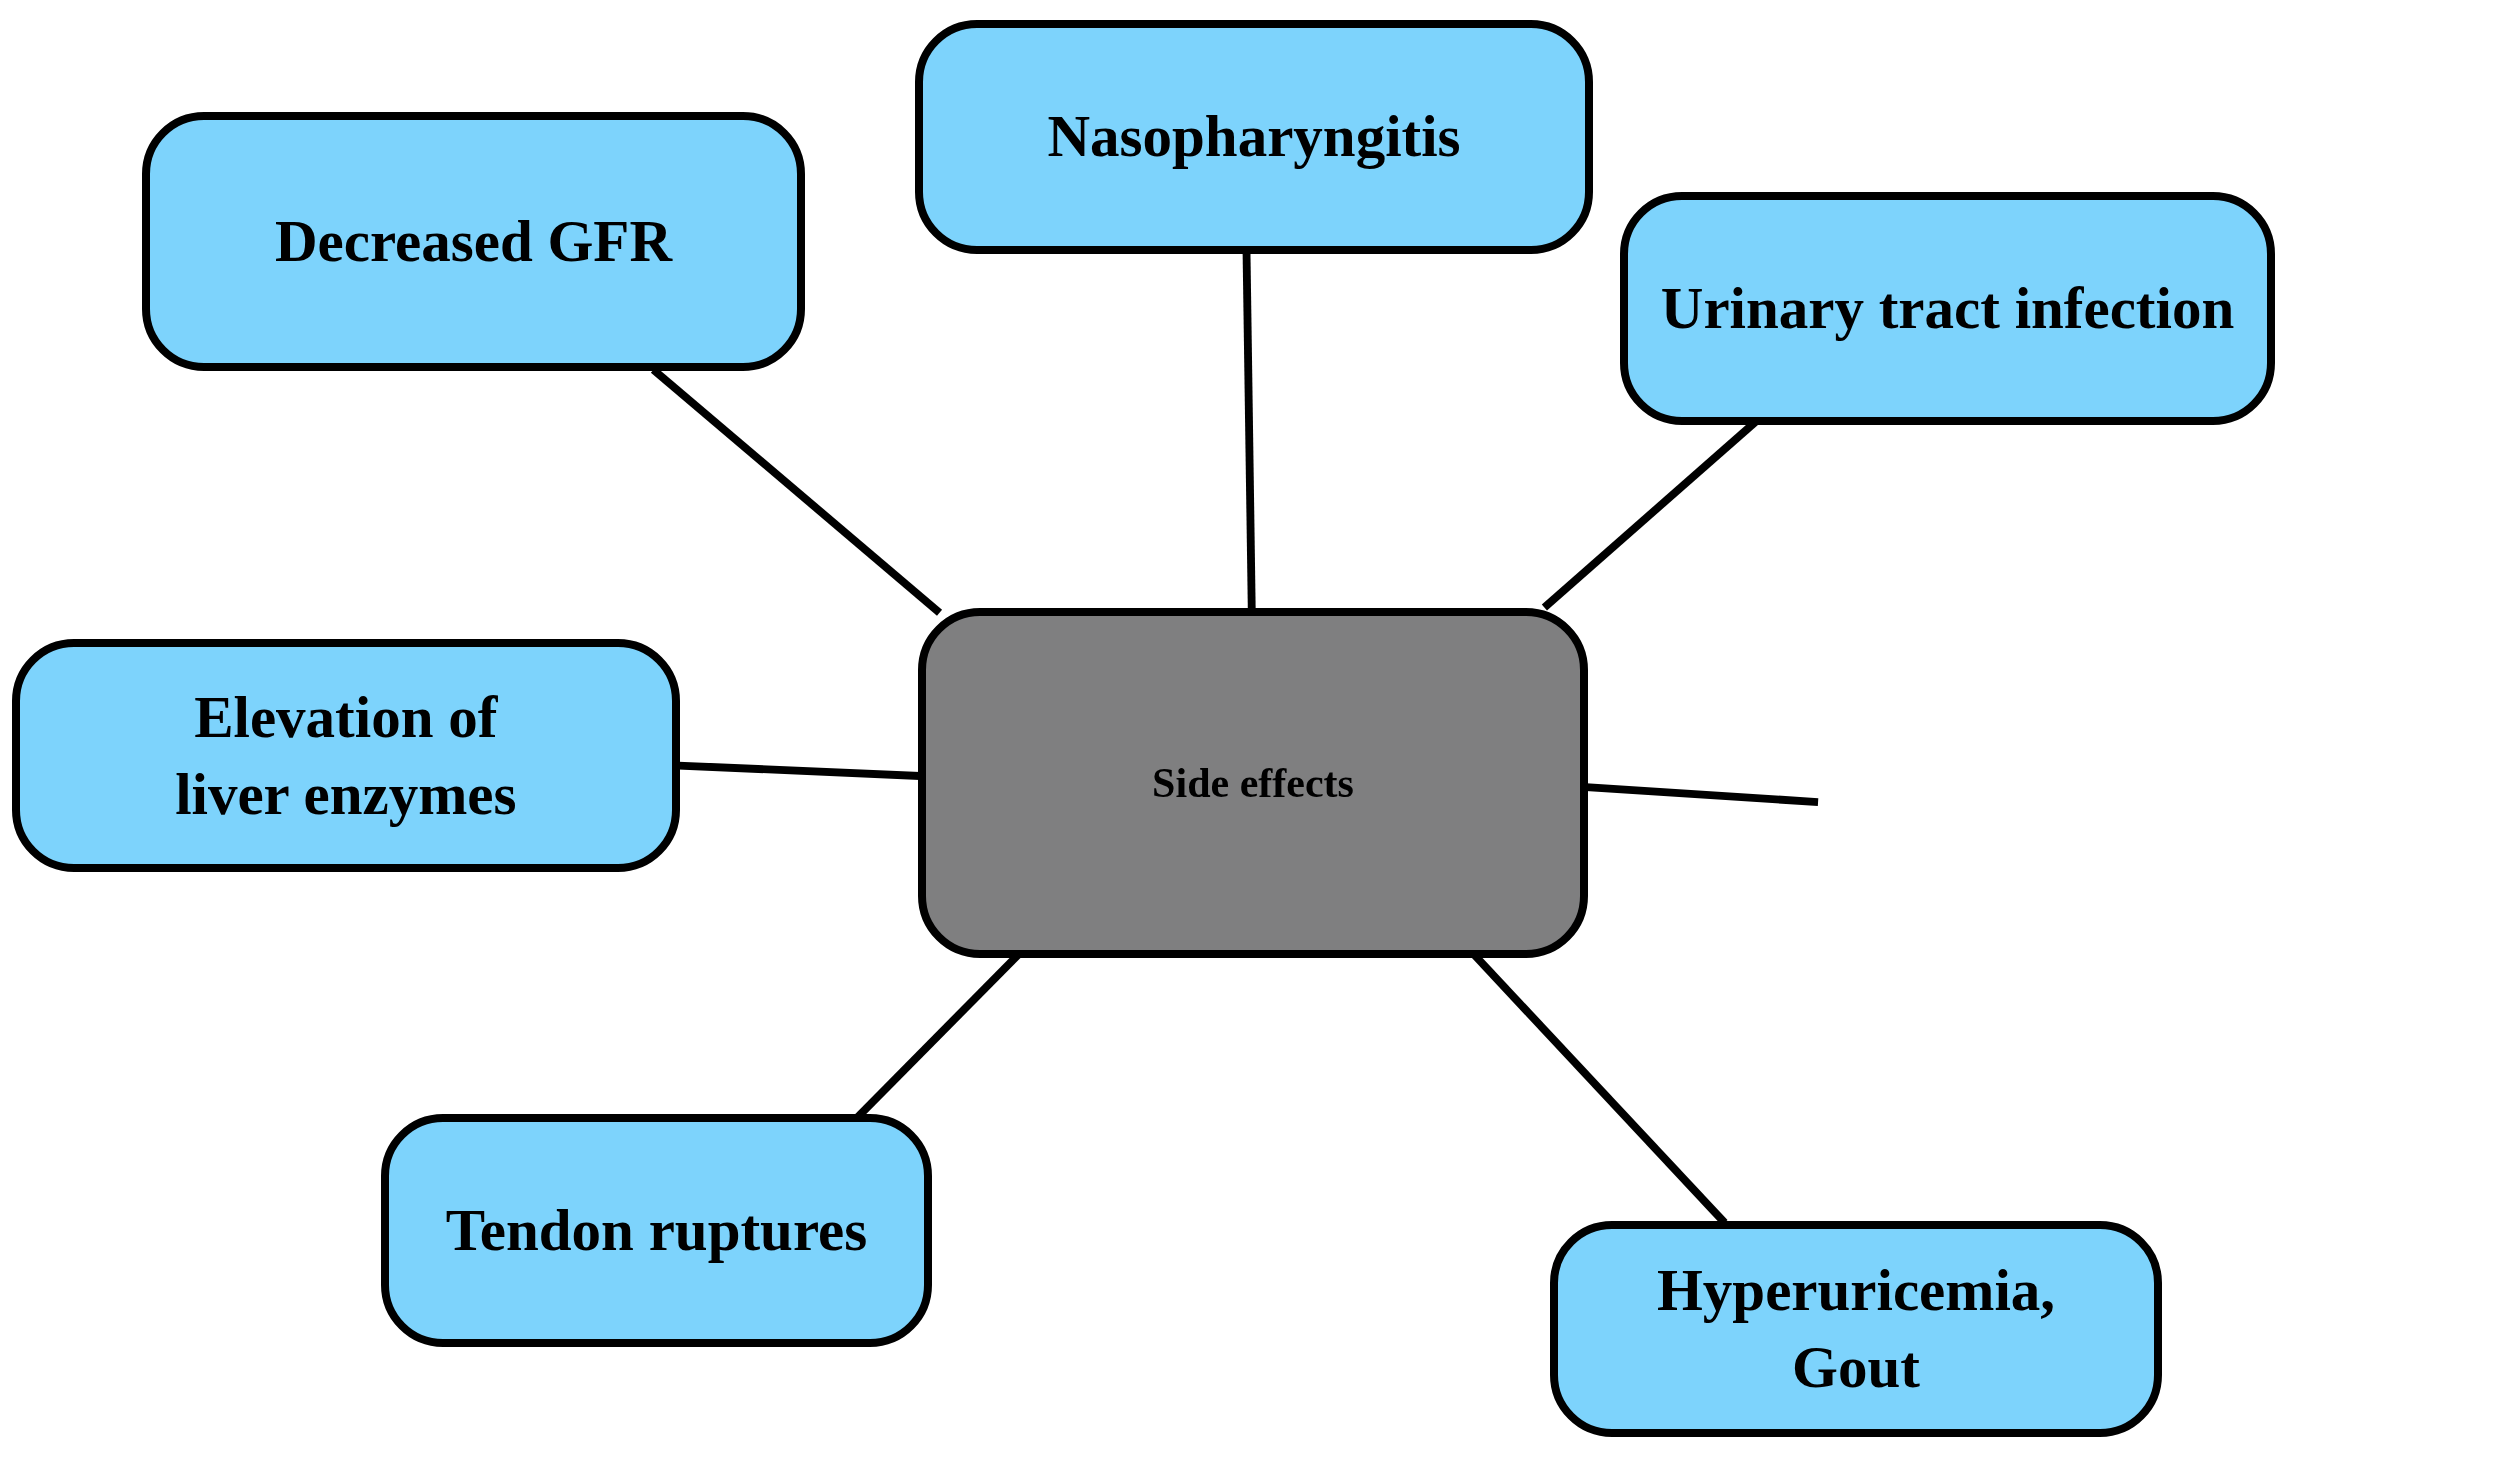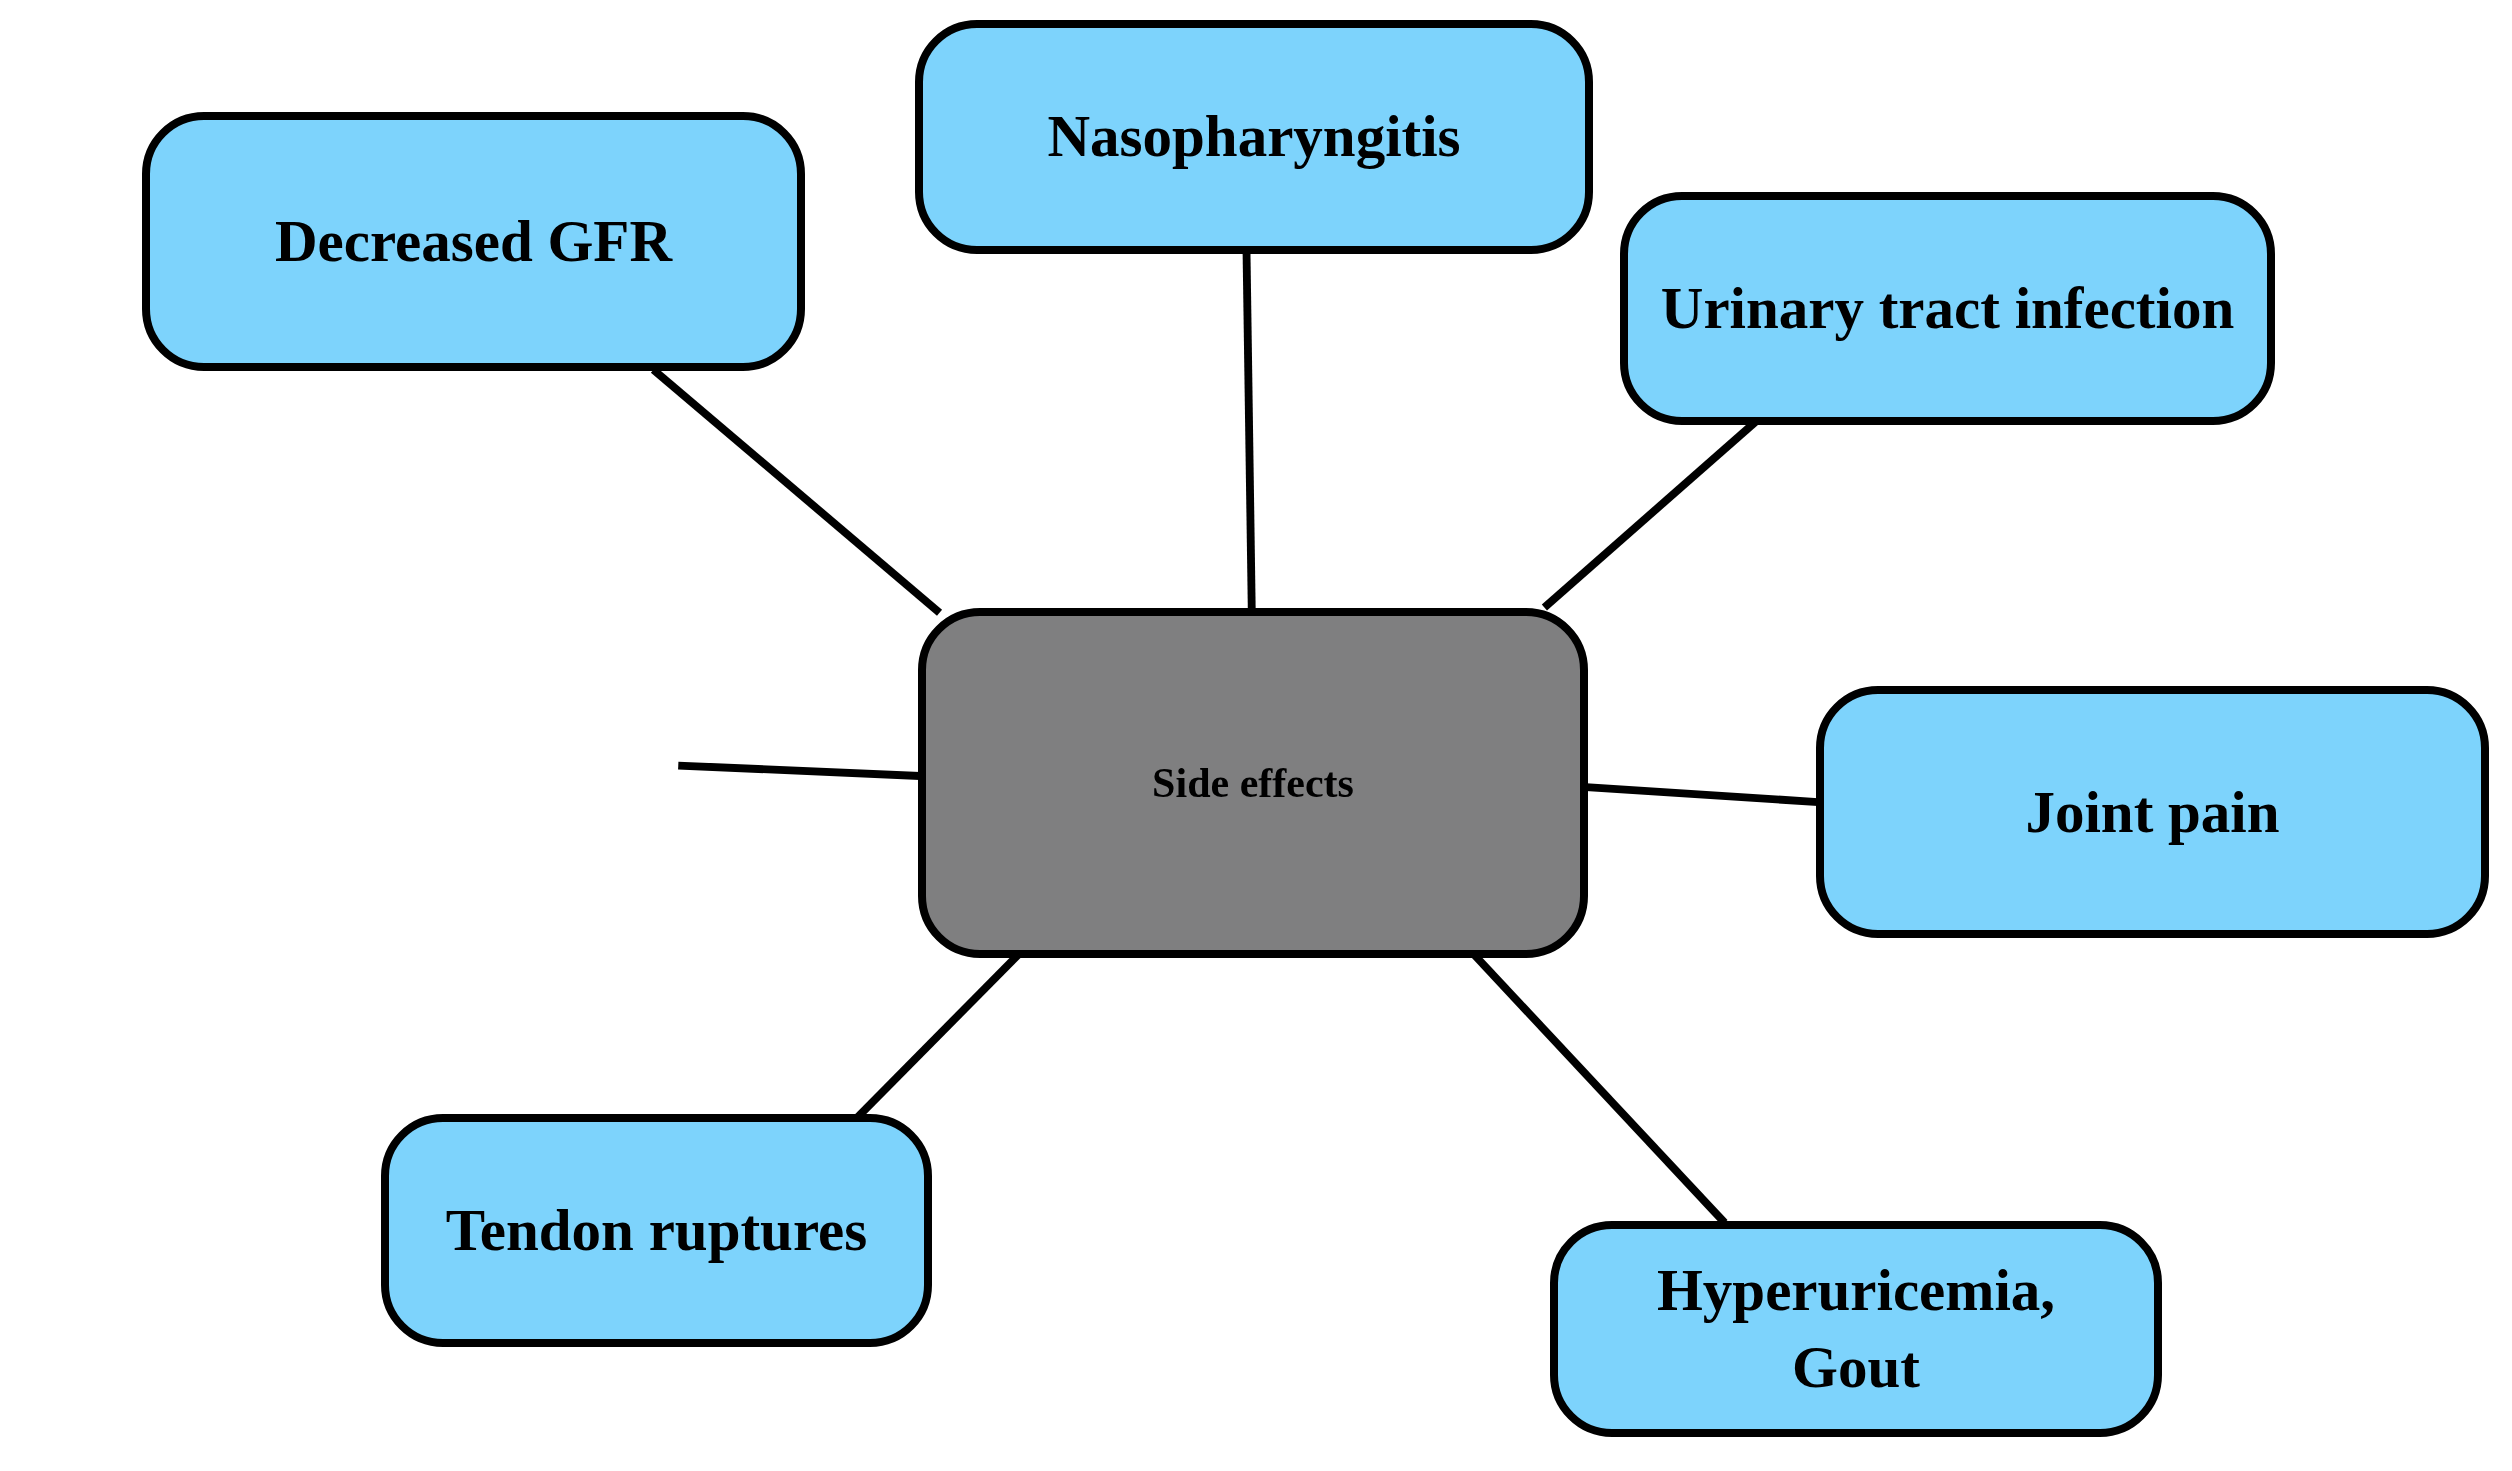--- a/index.html
+++ b/index.html
@@ -73,28 +73,29 @@
   </div>
 
   <div class="node n-naso">
     <span>Nasopharyngitis</span>
   </div>
 
   <div class="node n-uti">
     <span>Urinary tract infection</span>
   </div>
 
+  <div class="node n-elev">
+    <span>Elevation of
+liver enzymes</span>
+  </div>
 
   <div class="node center n-center">
     <span>Side effects</span>
   </div>
 
-  <div class="node n-joint">
-    <span>Joint pain</span>
-  </div>
 
   <div class="node n-tendon">
     <span>Tendon ruptures</span>
   </div>
 
   <div class="node n-hyper">
     <span>Hyperuricemia,
 Gout</span>
   </div>
 

